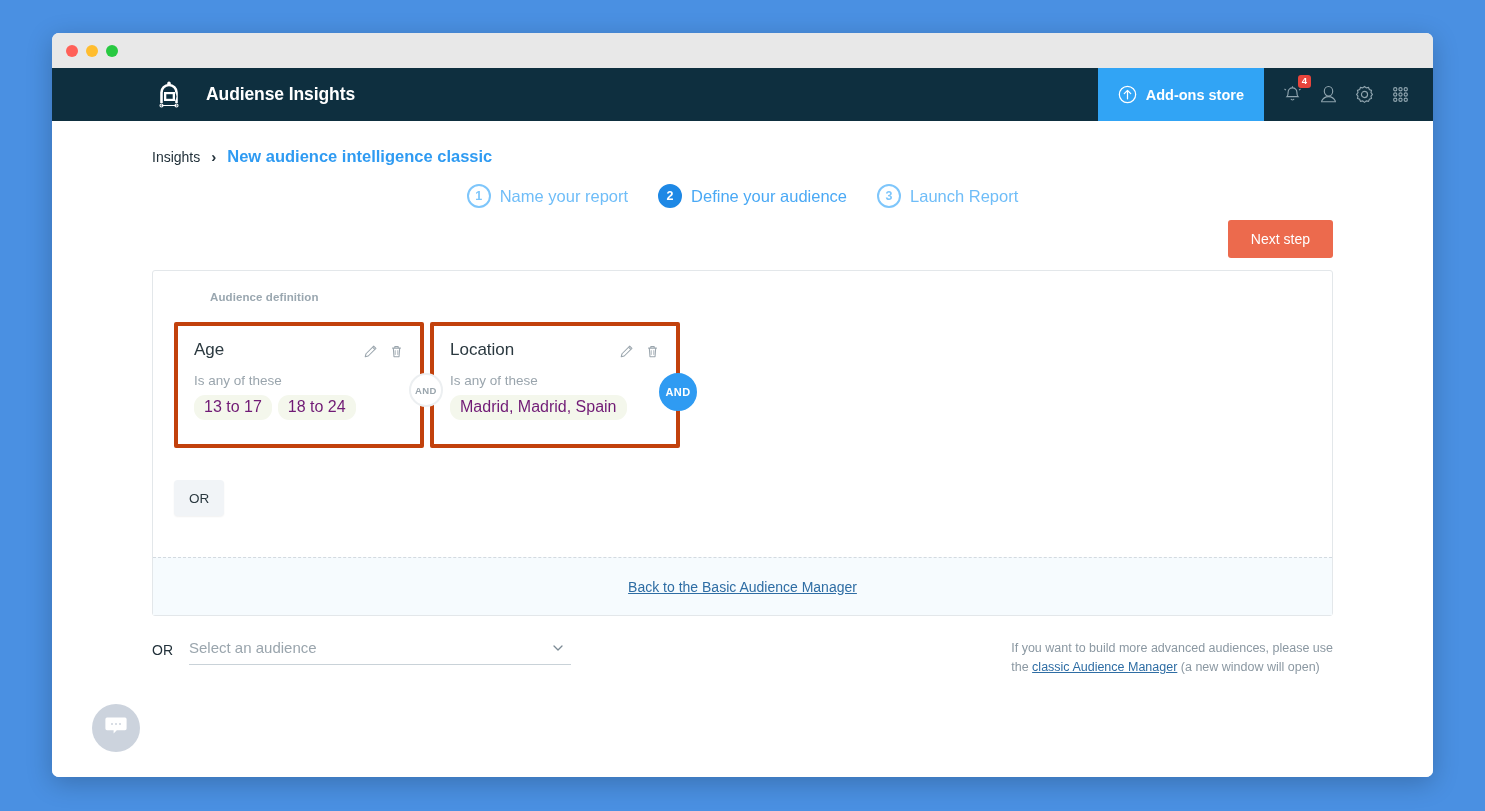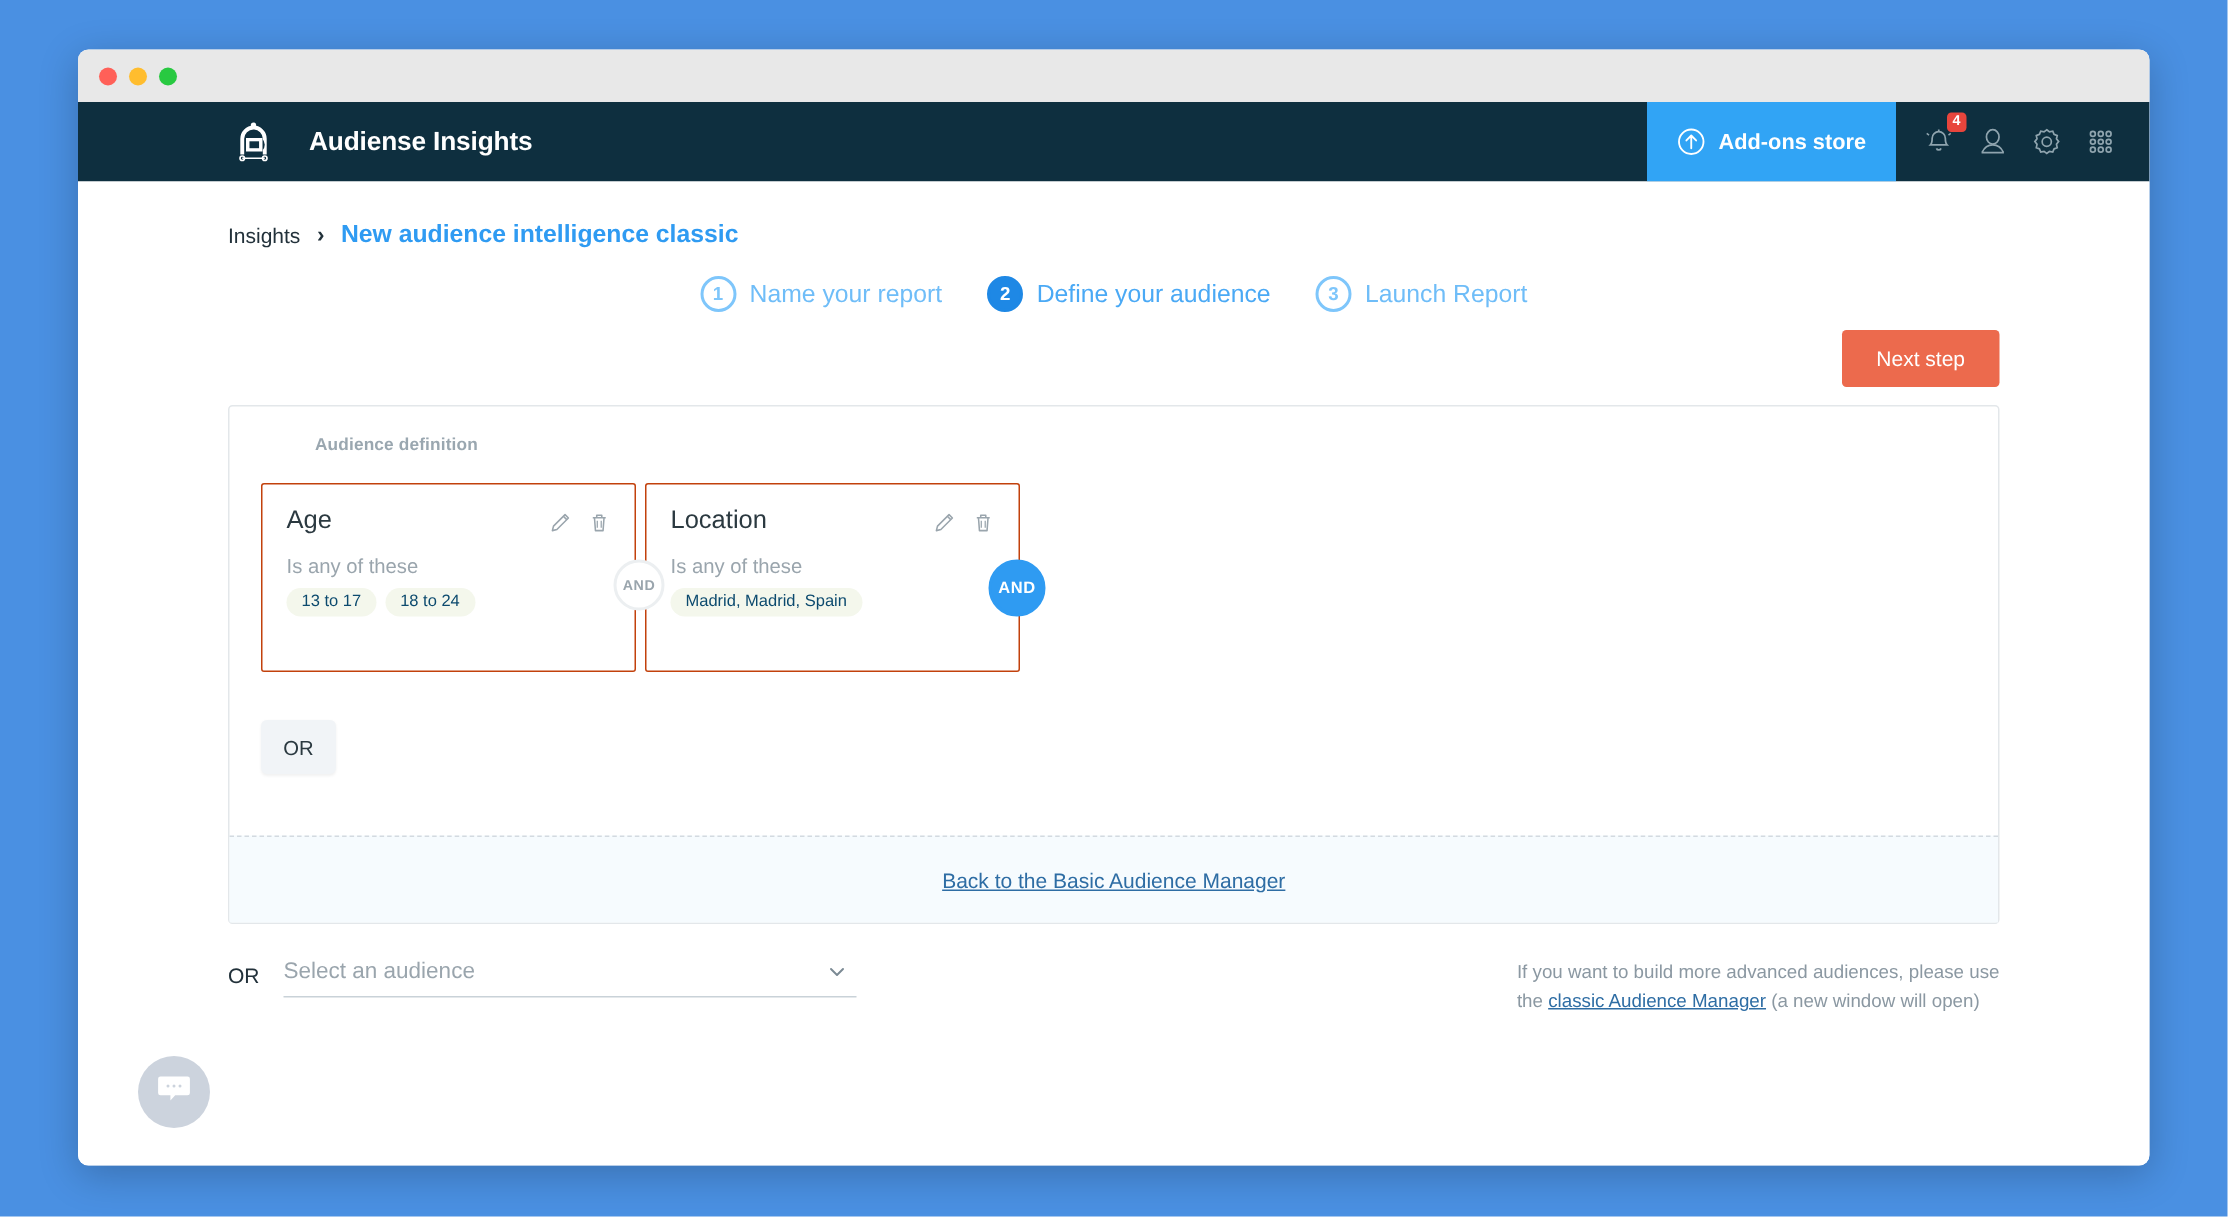--- a/index.html
+++ b/index.html
@@ -110,37 +110,37 @@
   }
   .panel-body { padding: 20px 21px 18px 21px; min-height: 286px; }
   .panel-caption {
     font-size: 11.5px; font-weight: bold; color: #9aa7b0;
     letter-spacing: .1px; margin-bottom: 19px; margin-left: 36px;
   }
 
   .groups-row { display: flex; align-items: flex-start; position: relative; }
 
   .filter-card {
-    border: 1px solid #c2410c;
+    border: 4px solid #c2410c;
     border-radius: 2px;
     width: 250px; height: 126px;
     padding: 14px 16px 0 16px;
     background: #fff;
     position: relative;
   }
   .filter-card + .filter-card { margin-left: 6px; }
   .fc-head { display: flex; align-items: flex-start; justify-content: space-between; }
   .fc-title { font-size: 17px; color: #2b3940; }
   .fc-actions { display: flex; gap: 11px; padding-top: 4px; }
   .fc-act { cursor: pointer; display: flex; }
   .fc-op { font-size: 13.5px; color: #9aa5ad; margin-top: 13px; }
   .chips { display: flex; flex-wrap: wrap; gap: 6px; margin-top: 7px; }
   .chip {
-    background: #f4f7ec; color: #0c4a6e;
-    font-size: 11px; border-radius: 11px;
+    background: #f4f7ec; color: #701a75;
+    font-size: 16px; border-radius: 11px;
     padding: 3px 10px 4px;
   }
 
   .and-connector {
     position: absolute;
     width: 34px; height: 34px; border-radius: 50%;
     display: flex; align-items: center; justify-content: center;
     font-size: 9.5px; font-weight: bold; letter-spacing: .4px;
     z-index: 3;
   }

